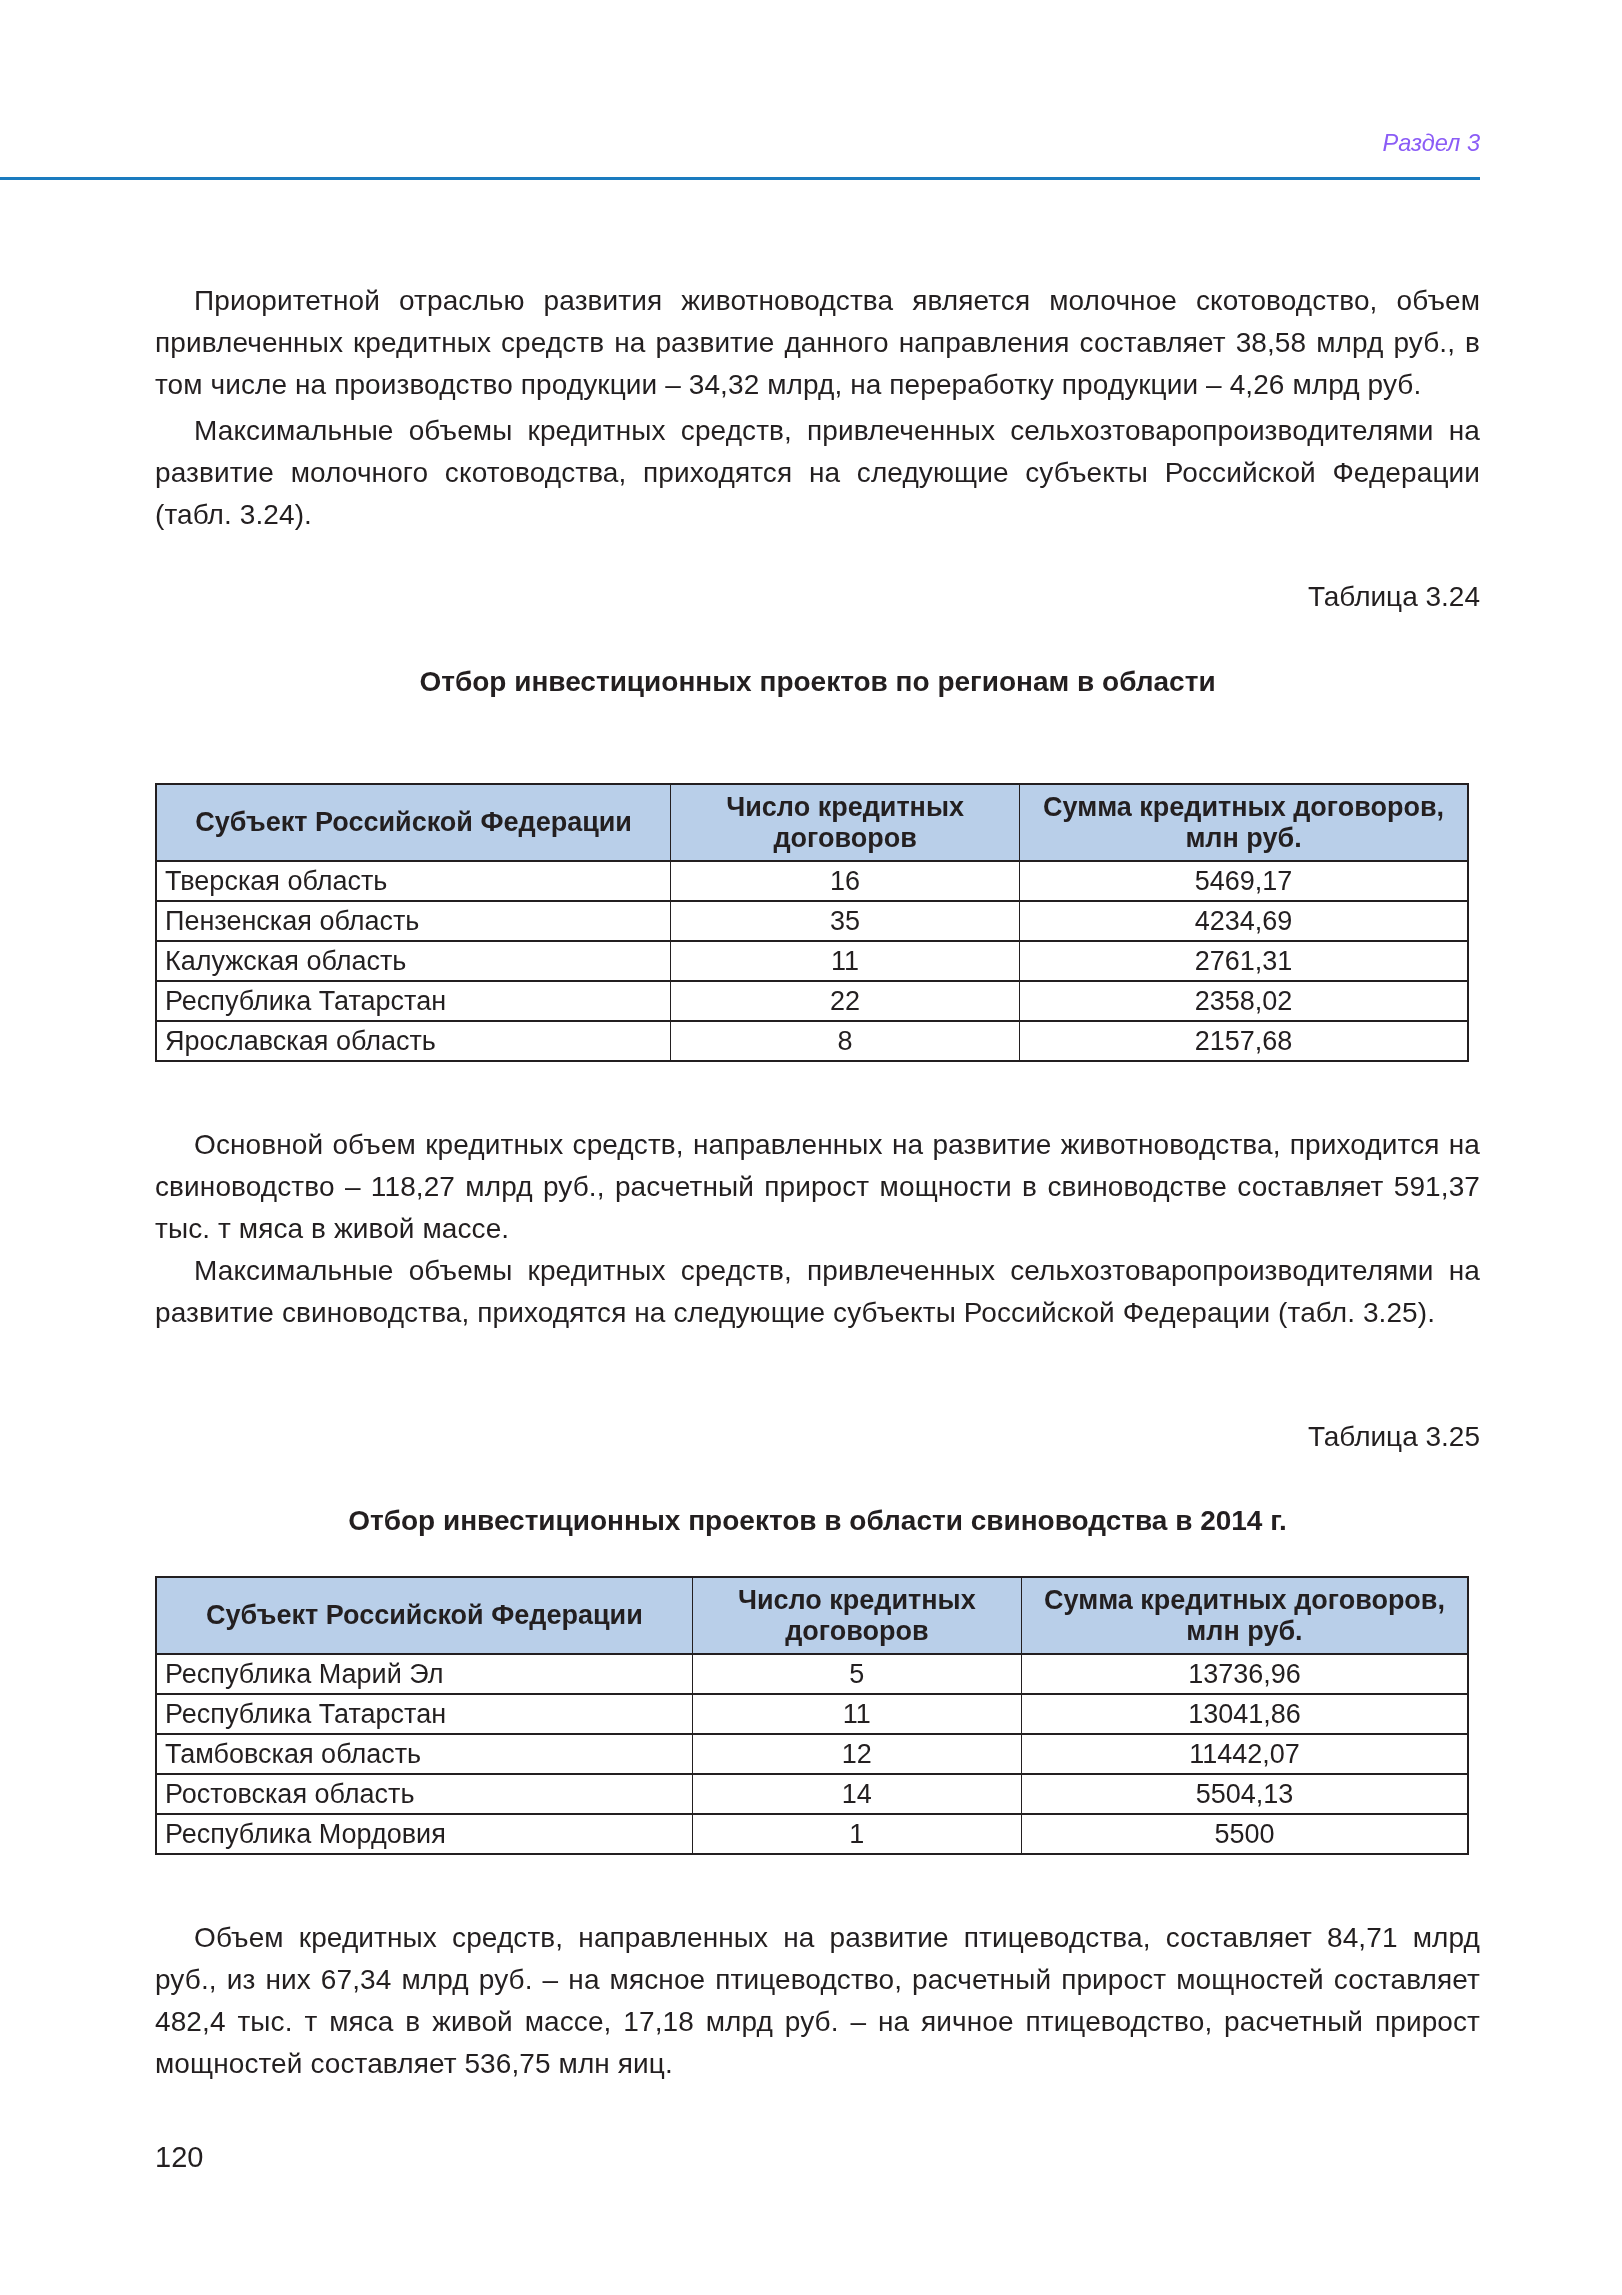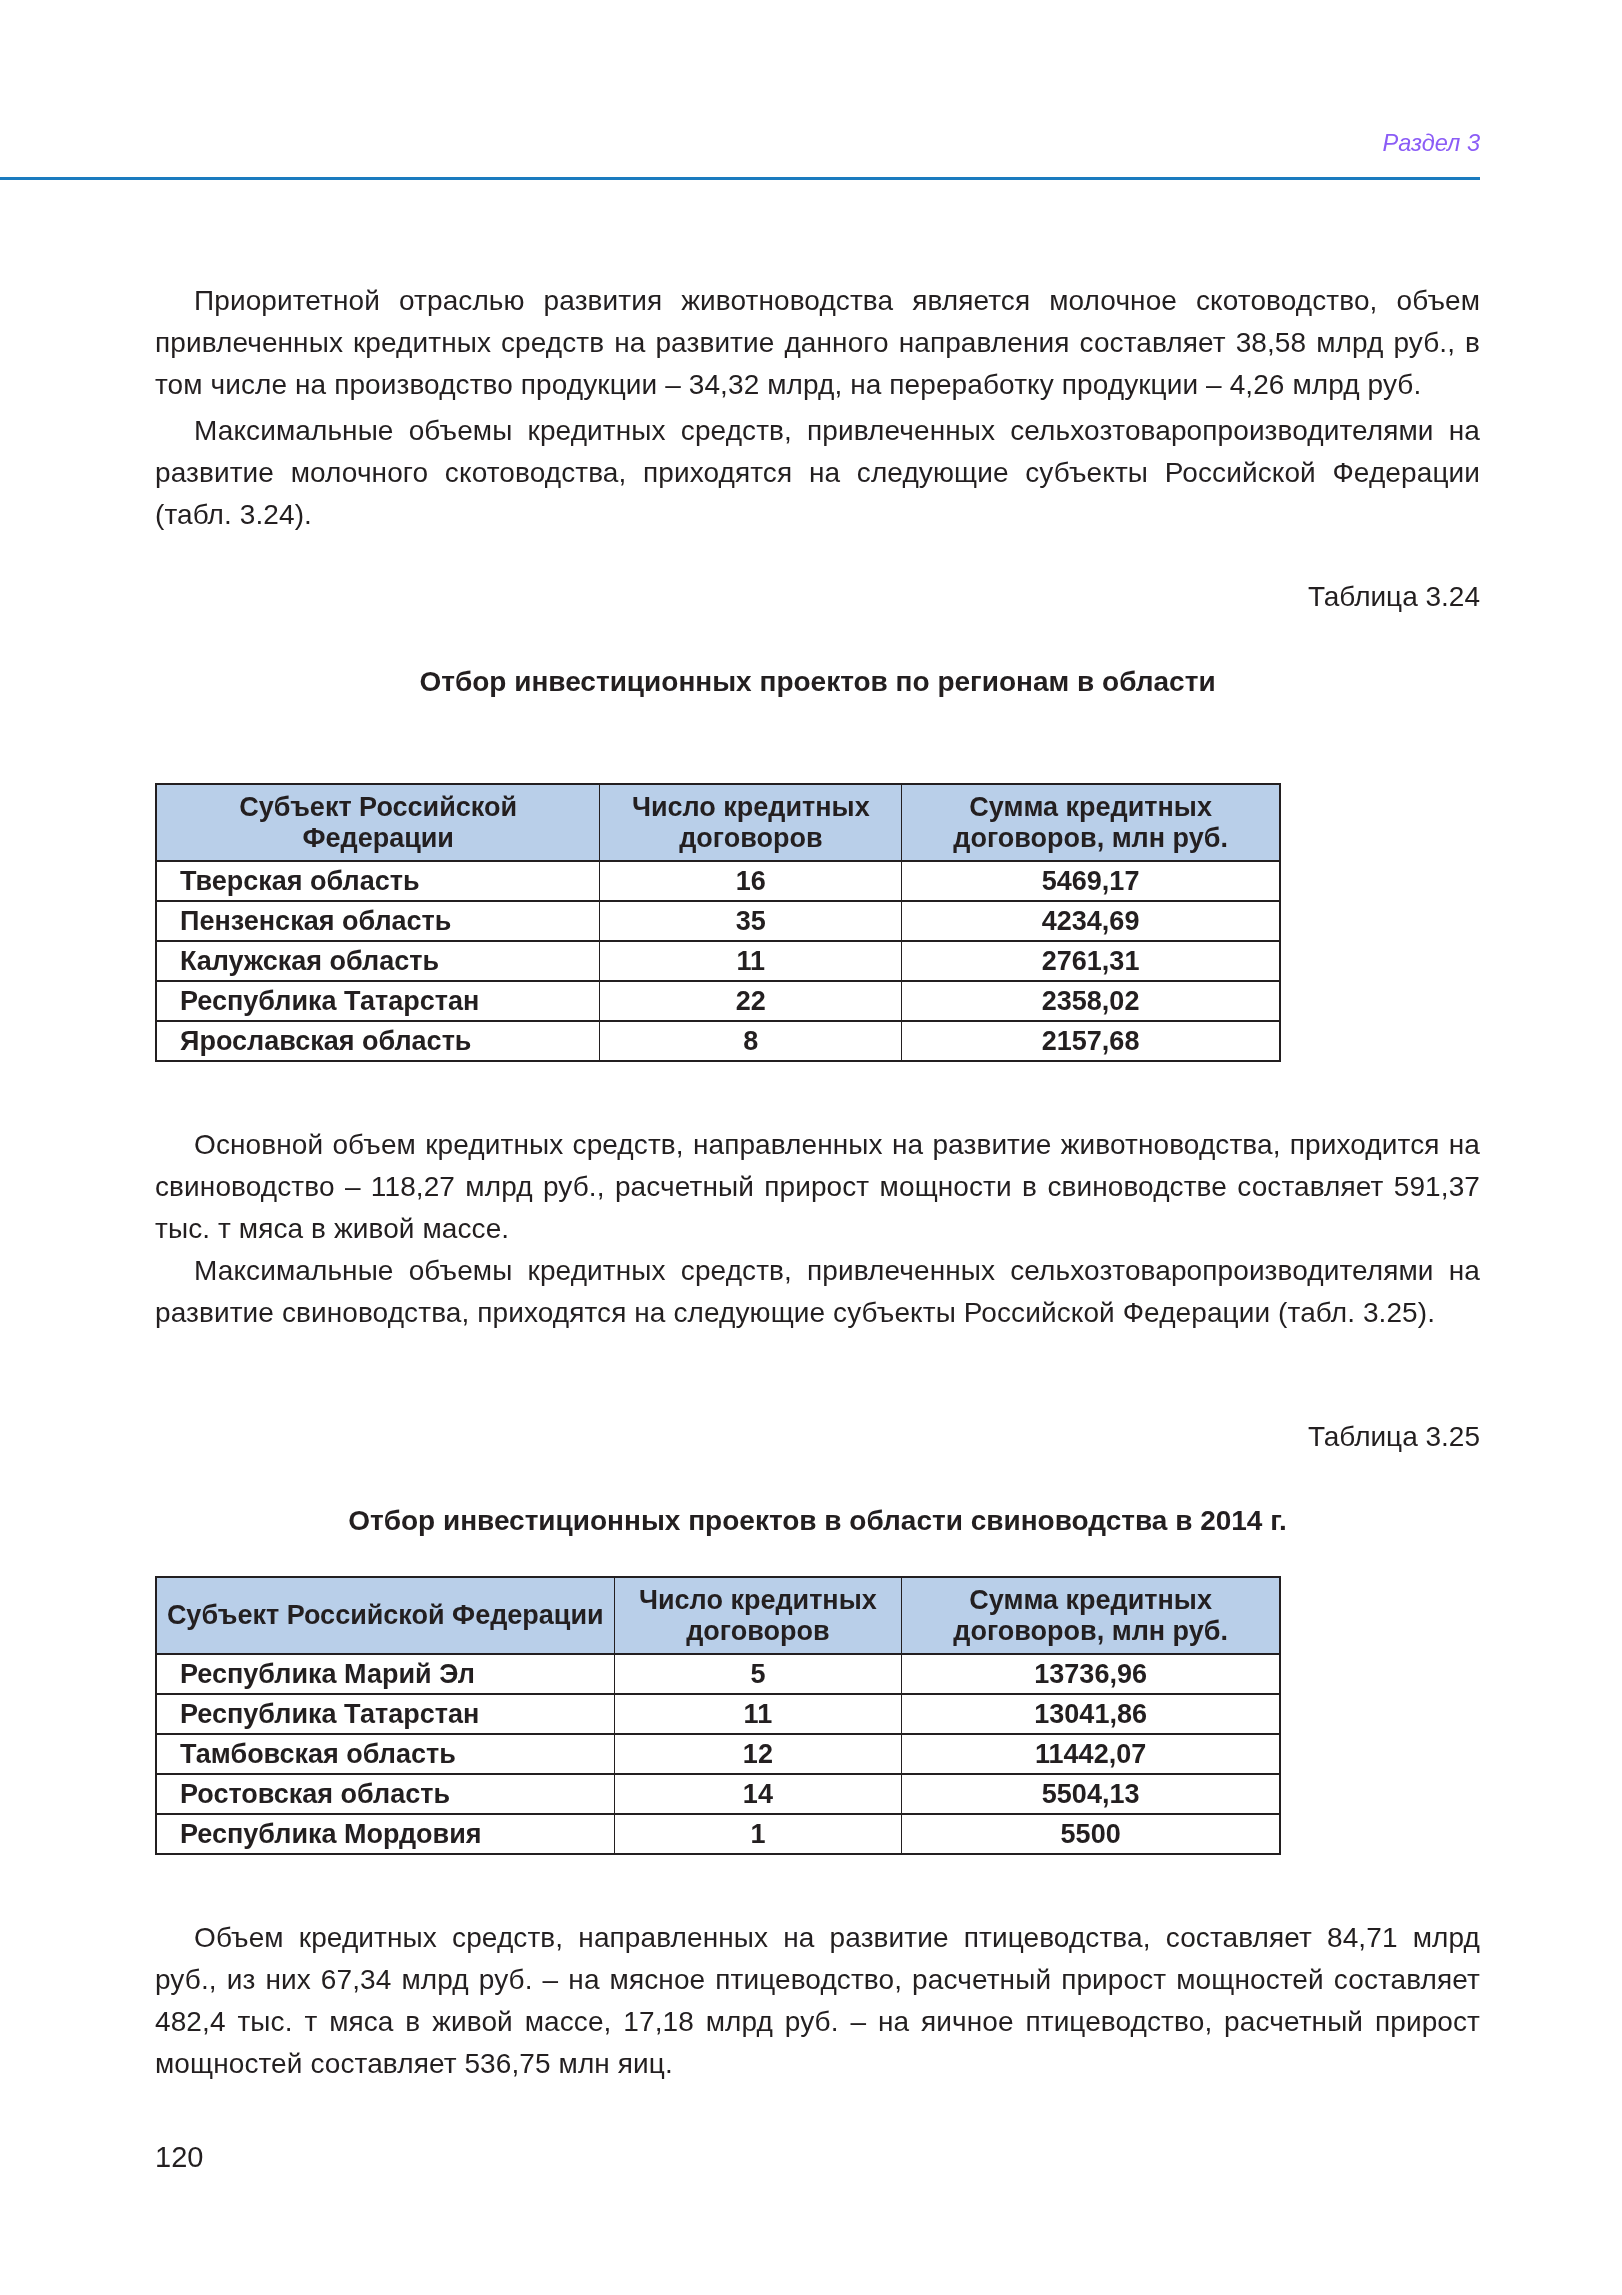--- a/index.html
+++ b/index.html
@@ -23,32 +23,32 @@
     }
     .table-label {
       position: absolute; left: 0; width: 1325px; text-align: right;
       font-size: 28px;
     }
     .table-title {
       position: absolute; left: 0; width: 1325px; text-align: center;
       font-size: 28px; font-weight: bold; line-height: 42px;
     }
     table.data {
-      position: absolute; left: 0; width: 1126px; border-collapse: collapse;
+      position: absolute; left: 0; width: 1314px; border-collapse: collapse;
       font-size: 27px;
     }
     table.data th {
       background: #b9cfe9; font-weight: bold; text-align: center;
       border: 2px solid #231f20; border-left: 1.3px solid #231f20; border-right: 1.3px solid #231f20;
       line-height: 31px; padding: 6.5px 3.9px;
     }
     table.data td {
       border-top: 2px solid #231f20; border-bottom: 2px solid #231f20;
       border-left: 1.3px solid #231f20; border-right: 1.3px solid #231f20;
-      height: 38px; padding: 0 23px; line-height: 38px; font-weight: bold;
+      height: 38px; padding: 0 8px; line-height: 38px;
     }
     table.data td.num { text-align: center; }
     table.data tr > *:first-child { border-left: 2px solid #231f20; }
     table.data tr > *:last-child { border-right: 2px solid #231f20; }
     .page-number {
       position: absolute; left: 155px; top: 2141px; font-size: 29px; font-weight: normal;
     }
   </style>
 </head>
 <body>

